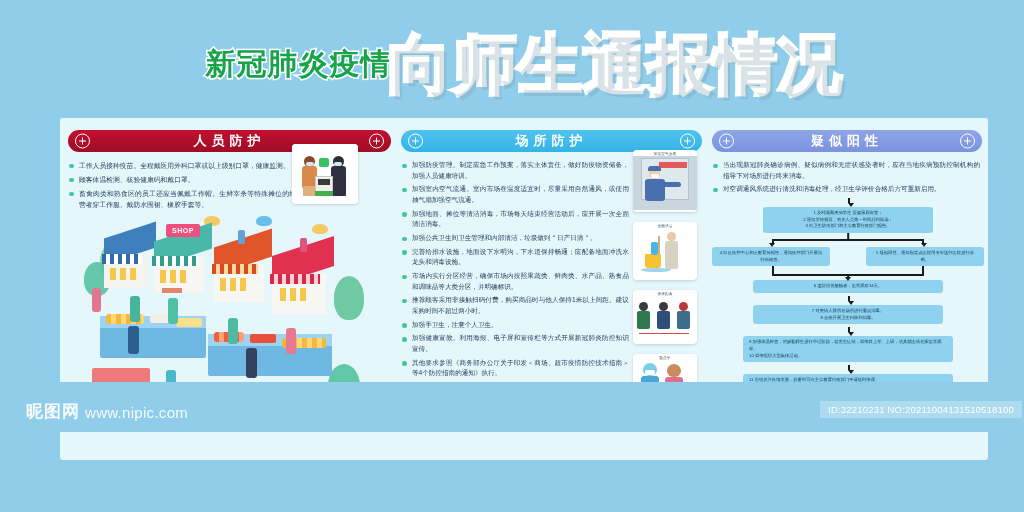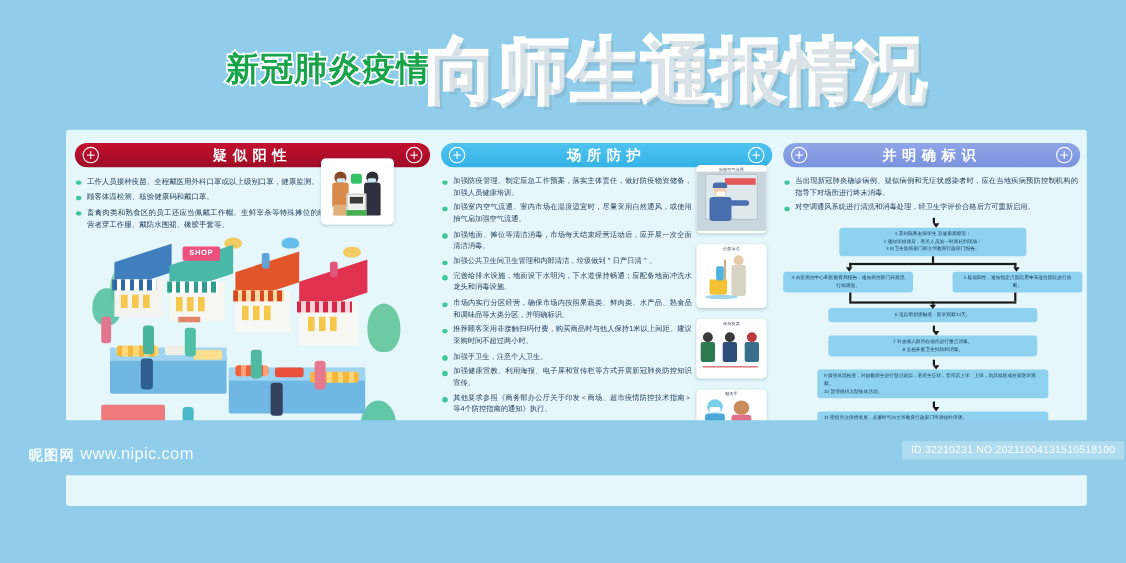--- a/index.html
+++ b/index.html
@@ -134,21 +134,21 @@
   .merge .vuR{position:absolute;right:60px;top:0;width:1.6px;height:8px;background:#1a1a1a;}
   .merge .vd{position:absolute;left:50%;top:8px;width:1.6px;height:3px;background:#1a1a1a;transform:translateX(-50%);}
   .merge .tipC{position:absolute;left:50%;top:11px;margin-left:-3.2px;border-left:3.2px solid transparent;border-right:3.2px solid transparent;border-top:4px solid #1a1a1a;}
 
   
   .footer{position:absolute;left:0;bottom:0;width:1024px;height:50px;background:#8fcdea;}
   .wm{
     position:absolute;left:14px;bottom:12px;display:flex;align-items:flex-end;gap:5px;
     color:#fff;opacity:.92;
   }
-  .wm-cn{font-size:13px;font-weight:bold;letter-spacing:1px;line-height:1;}
+  .wm-cn{font-size:17px;font-weight:bold;letter-spacing:1px;line-height:1;}
   .wm-url{font-size:15px;line-height:1;letter-spacing:.3px;}
   .idbox{
     position:absolute;right:14px;bottom:14px;background:rgba(255,255,255,.28);
     color:#ffffff;font-size:9.5px;padding:3px 8px;letter-spacing:.2px;
   }
 </style>
 </head>
 <body>
 
 <div class="poster">
@@ -158,21 +158,21 @@
       <div class="title-l1">新冠肺炎疫情</div>
     </div>
     <div class="title-main">向师生通报情况</div>
   </div>
 
   <div class="board">
 
     <div class="col col-1">
       <div class="sec-head red">
         <span class="plus l"></span>
-        <span>疑似阳性</span>
+        <span>人员防护</span>
         <span class="plus r"></span>
       </div>
 
       <ul class="bullets">
         <li>工作人员接种疫苗。全程戴医用外科口罩或以上级别口罩，健康监测。</li>
         <li>顾客体温检测、核验健康码和戴口罩。</li>
         <li>畜禽肉类和熟食区的员工还应当佩戴工作帽。生鲜宰杀等特殊摊位的经营者穿工作服、戴防水围裙、橡胶手套等。</li>
       </ul>
 
       <div class="thumb" style="left:232px;top:26px;width:66px;height:60px;">
@@ -343,21 +343,21 @@
           <div class="fig head" style="left:34px;top:4px;width:14px;height:13px;background:#c98c5a;border-radius:50% 50% 45% 45%;"></div>
           <div class="fig" style="left:32px;top:17px;width:18px;height:17px;background:#e0708a;border-radius:3px;"></div>
           <div class="fig" style="left:10px;top:33px;width:44px;height:9px;background:#e9f0f3;border-radius:0 0 8px 8px;border:1px solid #c3d2d8;box-sizing:border-box;"></div>
         </div>
       </div>
     </div>
 
     <div class="col col-3">
       <div class="sec-head violet">
         <span class="plus l"></span>
-        <span>并明确标识</span>
+        <span>疑似阳性</span>
         <span class="plus r"></span>
       </div>
 
       <ul class="bullets">
         <li>当出现新冠肺炎确诊病例、疑似病例和无症状感染者时，应在当地疾病预防控制机构的指导下对场所进行终末消毒。</li>
         <li>对空调通风系统进行清洗和消毒处理，经卫生学评价合格后方可重新启用。</li>
       </ul>
 
 
       <div class="flow">

